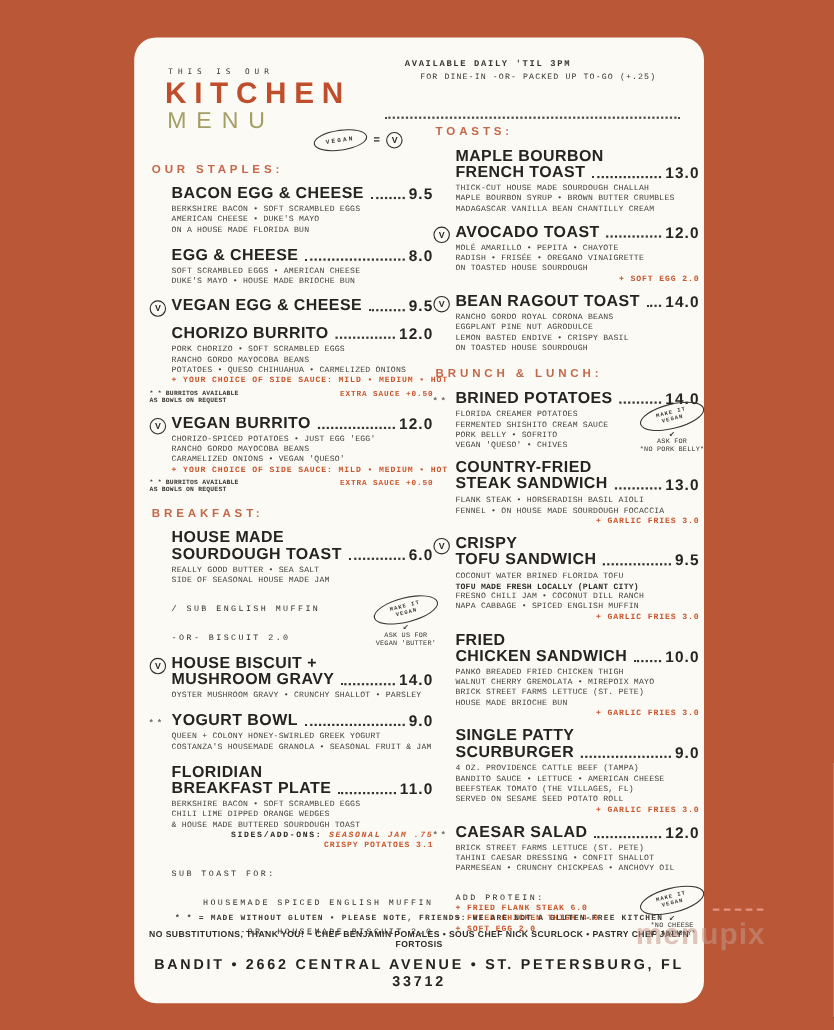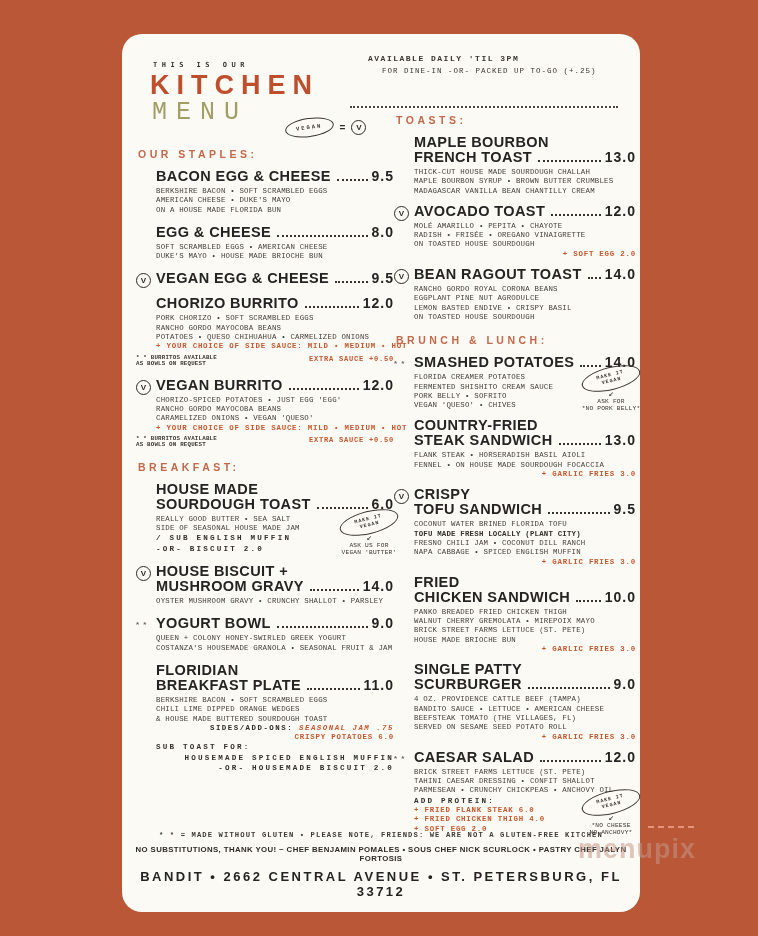--- a/index.html
+++ b/index.html
@@ -6,25 +6,25 @@
     --bg:#b95737; --card:#fcfaf4; --rust:#bf4f2c; --olive:#a29e66;
     --heading:#c4684a; --accent:#c8572e; --ink:#262422; --desc:#45403b;
   }
   html,body{margin:0;padding:0;}
   body{width:758px;height:936px;background:var(--bg);position:relative;
        font-family:"Liberation Sans",sans-serif;overflow:hidden;}
   .card{position:absolute;left:122px;top:34px;width:518px;height:878px;
         background:var(--card);border-radius:20px;}
   
   .eyebrow{position:absolute;left:31px;top:27px;font-family:"DejaVu Sans Mono",monospace;
-           font-size:7px;font-weight:700;letter-spacing:4.5px;color:#3a3632;}
+           font-size:7px;font-weight:400;letter-spacing:4.5px;color:#3a3632;}
   .title{position:absolute;left:28px;top:36px;font-size:27px;font-weight:800;
          letter-spacing:7px;color:var(--rust);}
-  .subtitle{position:absolute;left:30px;top:64px;font-size:25px;font-weight:500;
-            letter-spacing:9px;color:var(--olive);font-family:Liberation Mono, monospace;}
+  .subtitle{position:absolute;left:30px;top:64px;font-size:21px;font-weight:500;
+            letter-spacing:9px;color:var(--olive);}
   .avail{position:absolute;left:246px;top:20px;font-family:"Liberation Mono",monospace;color:#3a3632;}
   .avail1{font-size:8px;font-weight:700;letter-spacing:1.5px;}
   .avail2{font-size:7.5px;letter-spacing:1px;margin-top:4px;padding-left:14px;}
   .dotline{position:absolute;left:228px;top:72px;width:268px;border-top:2px dotted #4a4540;}
   .legend{position:absolute;left:163px;top:84px;display:flex;align-items:center;gap:6px;}
   .legend-oval{display:inline-block;border:1.3px solid #3a3632;border-radius:50%;
                padding:5px 10px;font-family:"Liberation Mono",monospace;font-size:5.5px;
                font-weight:700;letter-spacing:2px;transform:rotate(-8deg);color:#3a3632;}
   .legend-eq{font-weight:700;font-size:10px;color:#2d2a28;}
   .vcircle{width:13px;height:13px;border:1.4px solid #2d2a28;border-radius:50%;
@@ -45,21 +45,21 @@
   .t{font-size:14.5px;font-weight:800;letter-spacing:0.4px;color:var(--ink);
      line-height:15px;white-space:nowrap;}
   .leader{flex:1;border-bottom:2.2px dotted #35322f;margin:0 4px 3px 6px;min-width:10px;}
   .price{font-size:14px;font-weight:700;color:var(--ink);letter-spacing:1px;line-height:15px;}
   .desc{position:relative;margin-top:3px;font-family:"Liberation Mono",monospace;
         font-size:7.4px;line-height:9.3px;color:var(--desc);letter-spacing:0.2px;}
   .dl{white-space:nowrap;}
   .dlb{font-weight:700;color:#33302c;}
   .dla{color:var(--accent);font-weight:700;letter-spacing:0.8px;}
   .dlr{text-align:right;white-space:normal;}
-  .dlsp{color:#33302c;font-weight:700;letter-spacing:2.2px;font-size:7.6px;margin-top:1px;}
+  .dlsp{color:#33302c;font-weight:400;letter-spacing:2.2px;font-size:7.6px;margin-top:17px;}
   .dlnr{display:flex;justify-content:space-between;align-items:flex-start;margin-top:3px;}
   .nl{white-space:pre-line;font-size:5.8px;line-height:6.5px;font-weight:700;
       color:#3a3632;margin-left:-20px;letter-spacing:0.2px;}
   .nrr{color:var(--accent);font-weight:700;letter-spacing:0.8px;font-size:7px;}
   .addon-label{color:#2d2a28;font-weight:700;letter-spacing:1.5px;}
   .addon-val{color:var(--accent);font-weight:700;letter-spacing:1.5px;font-style:italic;}
   .stamp{position:absolute;right:-8px;bottom:-2px;width:66px;text-align:center;}
   .oval{display:inline-block;border:1.2px solid #3a3632;border-radius:50%;
         padding:5px 7px;transform:rotate(-14deg);font-family:"Liberation Mono",monospace;
         font-size:5px;font-weight:700;letter-spacing:1px;color:#3a3632;line-height:5.5px;
@@ -237,21 +237,21 @@
               <span class="t">BREAKFAST PLATE</span>
               <span class="leader"></span>
               <span class="price">11.0</span>
             </div>
           </div>
           <div class="desc">
             <div class="dl">BERKSHIRE BACON • SOFT SCRAMBLED EGGS</div>
             <div class="dl">CHILI LIME DIPPED ORANGE WEDGES</div>
             <div class="dl">&amp; HOUSE MADE BUTTERED SOURDOUGH TOAST</div>
             <div class="dl dlr"><span class="addon-label">SIDES/ADD-ONS: </span><span class="addon-val">SEASONAL JAM  .75</span></div>
-            <div class="dl dla dlr">CRISPY POTATOES  6.0</div>
+            <div class="dl dla dlr">CRISPY POTATOES  3.1</div>
             <div class="dl dlsp">SUB TOAST FOR:</div>
             <div class="dl dlsp dlr">HOUSEMADE SPICED ENGLISH MUFFIN</div>
             <div class="dl dlsp dlr">-OR- HOUSEMADE BISCUIT 2.0</div>
           </div>
         </div>
       </div>
     <div class="col col-right" id="col-right">
         <div class="sec-heading">TOASTS:</div>
         <div class="item">
           <div class="titleblock">
@@ -300,21 +300,21 @@
             <div class="dl">EGGPLANT PINE NUT AGRODULCE</div>
             <div class="dl">LEMON BASTED ENDIVE • CRISPY BASIL</div>
             <div class="dl">ON TOASTED HOUSE SOURDOUGH</div>
           </div>
         </div>
         <div class="sec-heading">BRUNCH &amp; LUNCH:</div>
         <div class="item">
           <span class="marker marker-gf">* *</span>
           <div class="titleblock">
             <div class="trow">
-              <span class="t">SMASHED POTATOES</span>
+              <span class="t">BRINED POTATOES</span>
               <span class="leader"></span>
               <span class="price">14.0</span>
             </div>
           </div>
           <div class="desc has-stamp">
             <div class="dl">FLORIDA CREAMER POTATOES</div>
             <div class="dl">FERMENTED SHISHITO CREAM SAUCE</div>
             <div class="dl">PORK BELLY • SOFRITO</div>
             <div class="dl">VEGAN 'QUESO' • CHIVES</div>
             <div class="stamp"><span class="oval">MAKE IT VEGAN</span><span class="stamp-arrow">↙</span><div class="stamp-note">ASK FOR

